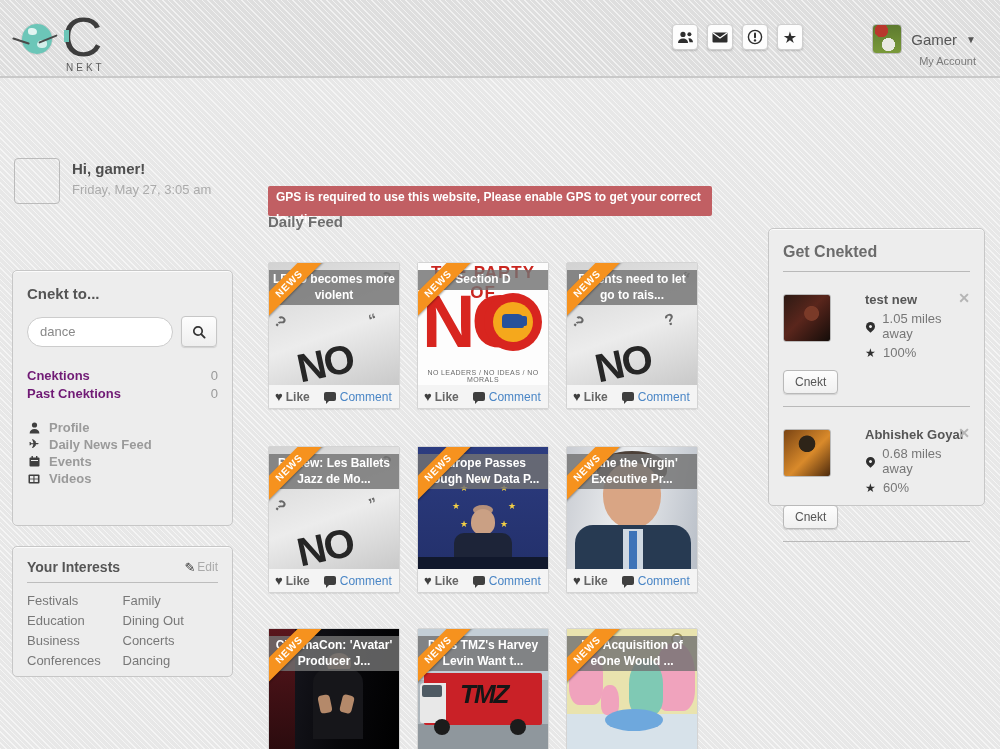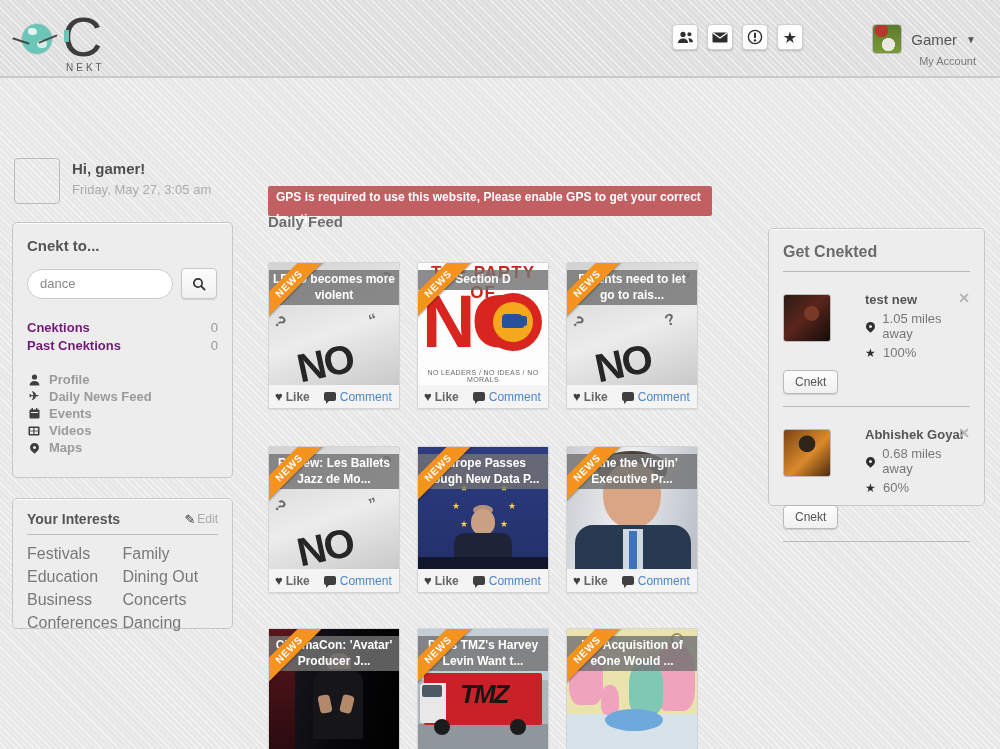--- a/index.html
+++ b/index.html
@@ -47,21 +47,21 @@
   .profile { position:absolute; left:14px; top:158px; width:220px; }
   .p-avatar { position:absolute; left:0; top:0; width:46px; height:46px; border-radius:4px; border:1px solid #bbb;
     background:
       radial-gradient(ellipse at 55% 68%, #efeeе8 0, #eceada 28%, transparent 30%),
       radial-gradient(ellipse at 55% 68%, #ecead8 0 26%, transparent 28%),
       radial-gradient(circle at 25% 15%, #a53227 0 20%, transparent 22%),
       linear-gradient(100deg,#587430,#7fa03f); }
   .p-hi { position:absolute; left:58px; top:2px; font-size:15px; font-weight:bold; color:#4f4f4f; }
   .p-date { position:absolute; left:58px; top:24px; font-size:13px; color:#ababab; }
   .sbox { position:absolute; left:12px; width:221px; background:#ededed; border:1px solid #c7c7c7; border-radius:5px;
-    box-shadow:inset 0 1px 0 rgba(255,255,255,.8); padding:14px; }
+    box-shadow:inset 0 1px 0 rgba(255,255,255,.8); padding:14px;margin-top:48px; }
   .sbox1 { top:222px; height:256px; }
   .sbox-title { font-size:15px; font-weight:bold; color:#555; }
   .search-row { margin-top:14px; display:flex; gap:8px; align-items:center; }
   .search-input { width:146px; height:30px; border:1px solid #ccc; border-radius:16px; background:#fff;
     padding:0 12px; font-size:13px; color:#888; font-family:"Liberation Sans",sans-serif; outline:none; }
   .search-btn { width:36px; height:31px; border:1px solid #c6c6c6; border-radius:4px;
     background:linear-gradient(#fdfdfd,#efefef); box-shadow:0 1px 1px rgba(0,0,0,.12);
     display:flex; align-items:center; justify-content:center; cursor:pointer; color:#333; }
   .counts { margin-top:20px; }
   .count-row { display:flex; justify-content:space-between; font-size:13px; line-height:18px; }
@@ -69,21 +69,21 @@
   .count-row .val { color:#999; }
   .smenu { margin-top:16px; list-style:none; }
   .smenu li { display:flex; align-items:center; gap:8px; font-size:13px; font-weight:bold; color:#9a9a9a;
     line-height:17px; cursor:pointer; }
   .smenu .mi { width:14px; color:#3f3f3f; display:flex; justify-content:center; font-size:12px; }
   .sbox2 { top:498px; height:131px; padding:12px 14px; }
   .int-head { display:flex; justify-content:space-between; align-items:center; border-bottom:1px solid #bdbdbd; padding-bottom:7px; }
   .int-title { font-size:14px; font-weight:bold; color:#555; }
   .int-edit { font-size:12px; color:#aaa; cursor:pointer; display:flex; align-items:center; gap:2px;}
   .int-edit .pencil { color:#333; font-size:13px; }
-  .int-grid { margin-top:10px; display:grid; grid-template-columns:1fr 1fr; row-gap:5px; font-size:16px; color:#787878; }
+  .int-grid { margin-top:10px; display:grid; grid-template-columns:1fr 1fr; row-gap:5px; font-size:13px; color:#787878; }
   
   .gps-alert { position:absolute; left:268px; top:186px; width:444px; height:30px; background:#c15f63;
     border-radius:2px; color:#fff; font-size:12px; font-weight:bold; line-height:22px; padding-left:8px; }
   .feed-title { position:absolute; left:268px; top:213px; font-size:15px; font-weight:bold; color:#6e6e6e; }
   .grid { position:absolute; left:268px; top:262px; width:460px; height:487px; }
   .card { position:absolute; width:132px; height:147px; background:#f7f7f7; border:1px solid #d4d4d4;
     border-radius:2px; box-shadow:0 1px 1px rgba(0,0,0,.08); }
   .card-img { position:relative; width:130px; height:122px; overflow:hidden; background:#ddd; }
   .ribbon { position:absolute; z-index:3; top:12px; left:-24px; width:88px; transform:rotate(-45deg);
     background:#f6921e; color:#fff; font-size:10px; font-weight:bold; letter-spacing:1px; text-align:center;
@@ -270,26 +270,20 @@
         <svg width="12" height="10" viewBox="0 0 12 10">
             <rect x="0.5" y="0.5" width="11" height="9" rx="1" fill="#3f3f3f"></rect>
             <rect x="2" y="2" width="3.4" height="2.6" fill="#ededed"></rect>
             <rect x="6.5" y="2" width="3.4" height="2.6" fill="#ededed"></rect>
             <rect x="2" y="5.4" width="3.4" height="2.6" fill="#ededed"></rect>
             <rect x="6.5" y="5.4" width="3.4" height="2.6" fill="#ededed"></rect>
           </svg>
       </span>
         <span>Videos</span>
       </li>
-    <li>
-      <span class="mi">
-          <span class="pin" style="background:#3f3f3f;"></span>
-        </span>
-      <span>Maps</span>
-      </li>
   </ul>
 </div>
 
 <div class="sbox sbox2">
   <div class="int-head">
     <span class="int-title">Your Interests</span>
     <span class="int-edit">
       <span class="pencil">✎</span>
       <span>Edit</span>
     </span>

